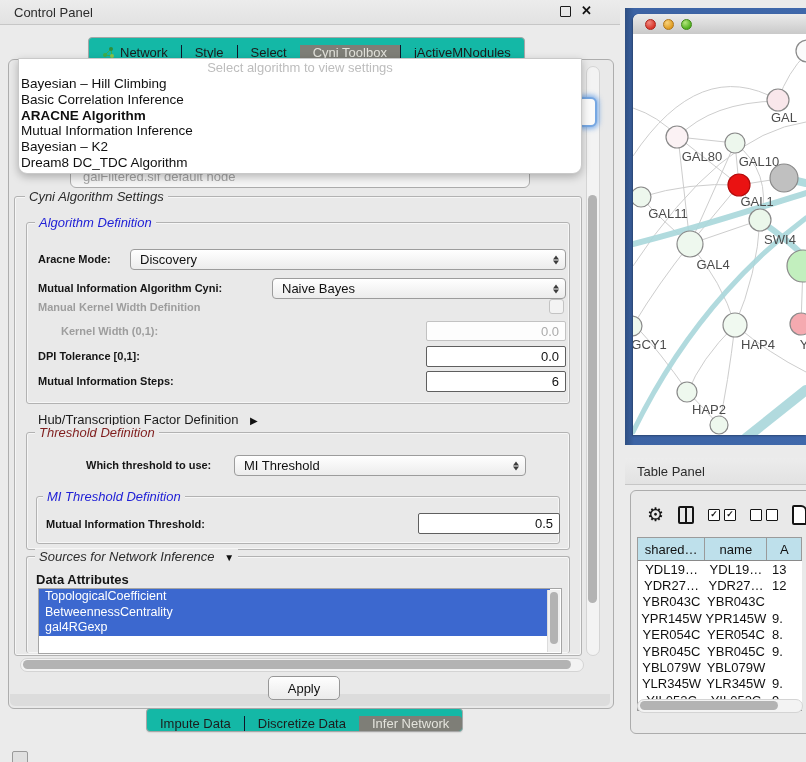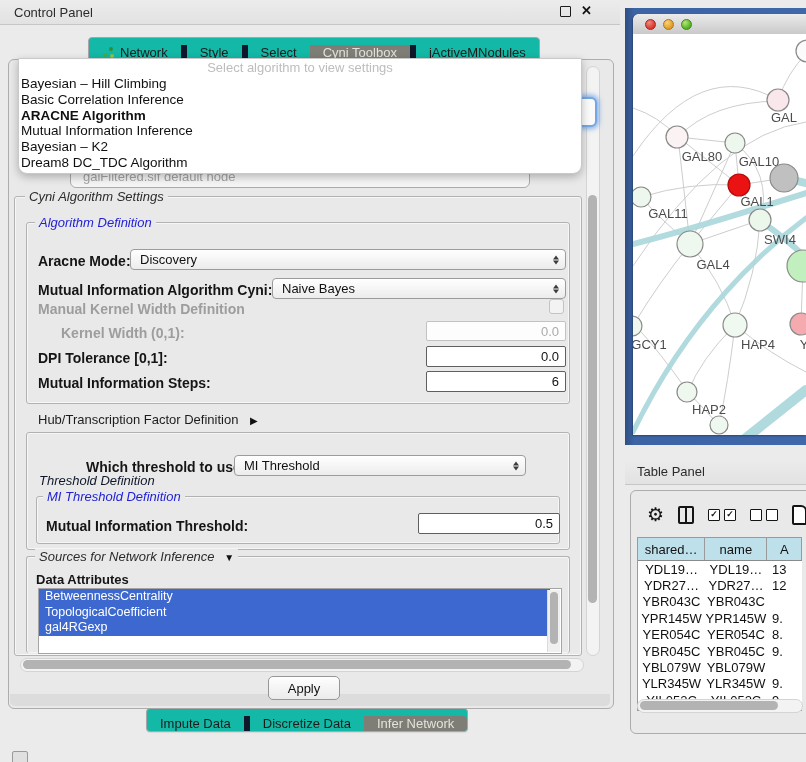--- a/index.html
+++ b/index.html
@@ -11,46 +11,46 @@
   .cp-titlebar{left:0;top:8;width:620px;height:24px;background:linear-gradient(#ececec,#e2e2e2);
       border-bottom:1px solid #c6c6c6;display:flex;align-items:center;}
   .cp-title{font-size:13px;color:#2b2b2b;padding-left:14px;}
   .win-btns{position:absolute;right:28px;top:5px;display:flex;gap:10px;align-items:center;}
   .float-ico{width:9px;height:9px;border:1.6px solid #1c1c1c;border-radius:1px;background:transparent;}
   .close-ico{font-size:13px;font-weight:bold;color:#111;line-height:12px;}
   
   .tabstrip{display:flex;background:#14b8a6;border:1px solid #a6a6a6;border-radius:4px;height:22px;
       box-shadow:0 1px 1px rgba(0,0,0,.08);align-items:flex-end;}
   .tabstrip .tab{display:flex;align-items:center;gap:5px;padding:0 13px;font-size:13px;color:#1c1c1c;
-      border-left:6px solid #0f172a;cursor:default;white-space:nowrap;}
+      border-left:1px solid #0f172a;cursor:default;white-space:nowrap;}
   .tabstrip .tab:first-child{border-left:none;border-radius:4px 0 0 4px;}
   .tabstrip .tab:last-child{border-radius:0 4px 4px 0;}
   .tabstrip .tab.sel{background:#7e7e77;color:#e3e3dc;border-left:none;}
   #top-tabs{left:88px;top:37px;}
   #bottom-tabs{left:146px;top:708px;}
   .net-icon{display:inline-flex;width:13px;height:13px;}
   
   .main-panel{left:8px;top:59px;width:604px;height:648px;border:1px solid #adadad;border-radius:6px;
       background:#e9e9e9;}
   .panel-bottom-band{left:10px;top:694px;width:600px;height:12px;background:#dcdcdc;
       border-radius:0 0 5px 5px;}
   
   .vscroll{background:#f3f3f3;border:1px solid #d4d4d4;border-radius:7px;}
   .vthumb{position:absolute;left:1px;width:9px;background:#b3b3b3;border-radius:5px;}
   .hscroll{background:#f3f3f3;border:1px solid #d4d4d4;border-radius:7px;}
   .hthumb{position:absolute;top:1px;height:9px;background:#b3b3b3;border-radius:5px;}
   
   .groupbox{border:1px solid #b2b2b2;border-radius:3px;box-shadow:inset 0 0 0 1px #f6f6f6;font-style:italic;}
   .gtitle{position:absolute;font-size:13px;background:#e9e9e9;padding:0 4px;white-space:nowrap;}
   .gtitle.blue{color:#2121d6;}
-  .gtitle.green{color:#0f172a;margin-top:48px;}
+  .gtitle.green{color:#7f1d1d;}
   .gtitle.black{color:#2b2b2b;}
   .tri{font-size:10px;color:#111;}
   
-  .lbl{font-size:14px;font-weight:bold;color:#151515;white-space:nowrap;}
+  .lbl{font-size:11px;font-weight:bold;color:#151515;white-space:nowrap;}
   .lbl.dis{color:#9d9d9d;}
   .plain-lbl{font-size:13px;color:#1c1c1c;white-space:nowrap;}
   .combo{background:linear-gradient(#ffffff,#ececec);border:1px solid #9c9c9c;border-radius:4px;
       font-size:13px;color:#111;display:flex;align-items:center;padding-left:9px;box-sizing:border-box;}
   .combo .arrows{position:absolute;right:6px;top:50%;transform:translateY(-50%);display:flex;
       flex-direction:column;gap:1px;}
   .combo .arrows i{display:block;width:0;height:0;border-left:3.5px solid transparent;
       border-right:3.5px solid transparent;}
   .combo .arrows i.up{border-bottom:4px solid #3c3c3c;}
   .combo .arrows i.dn{border-top:4px solid #3c3c3c;}
@@ -241,22 +241,22 @@
 
 <div class="abs groupbox" style="left:26px;top:556px;width:542px;height:96px;border-bottom:none;">
   <span class="gtitle black" style="left:8px;top:-8px;">
     <span>Sources for Network Inference</span>
     <span class="tri" style="margin-left:6px;">▼</span>
   </span>
 </div>
 <span class="abs lbl" style="left:36px;top:572px;font-size:13px;">Data Attributes</span>
 <div class="abs attr-list" style="left:38px;top:588px;width:522px;height:64px;">
   <div id="attr-items">
+      <div class="attr-item">TopologicalCoefficient</div>
       <div class="attr-item">BetweennessCentrality</div>
-      <div class="attr-item">TopologicalCoefficient</div>
       <div class="attr-item">gal4RGexp</div>
     </div>
   <div class="list-vscroll">
     <div class="list-vthumb"></div>
   </div>
 </div>
 <div class="abs hscroll" style="left:20px;top:658px;width:562px;height:12px;">
   <div class="hthumb" style="left:2px;width:548px;"></div>
 </div>
 

